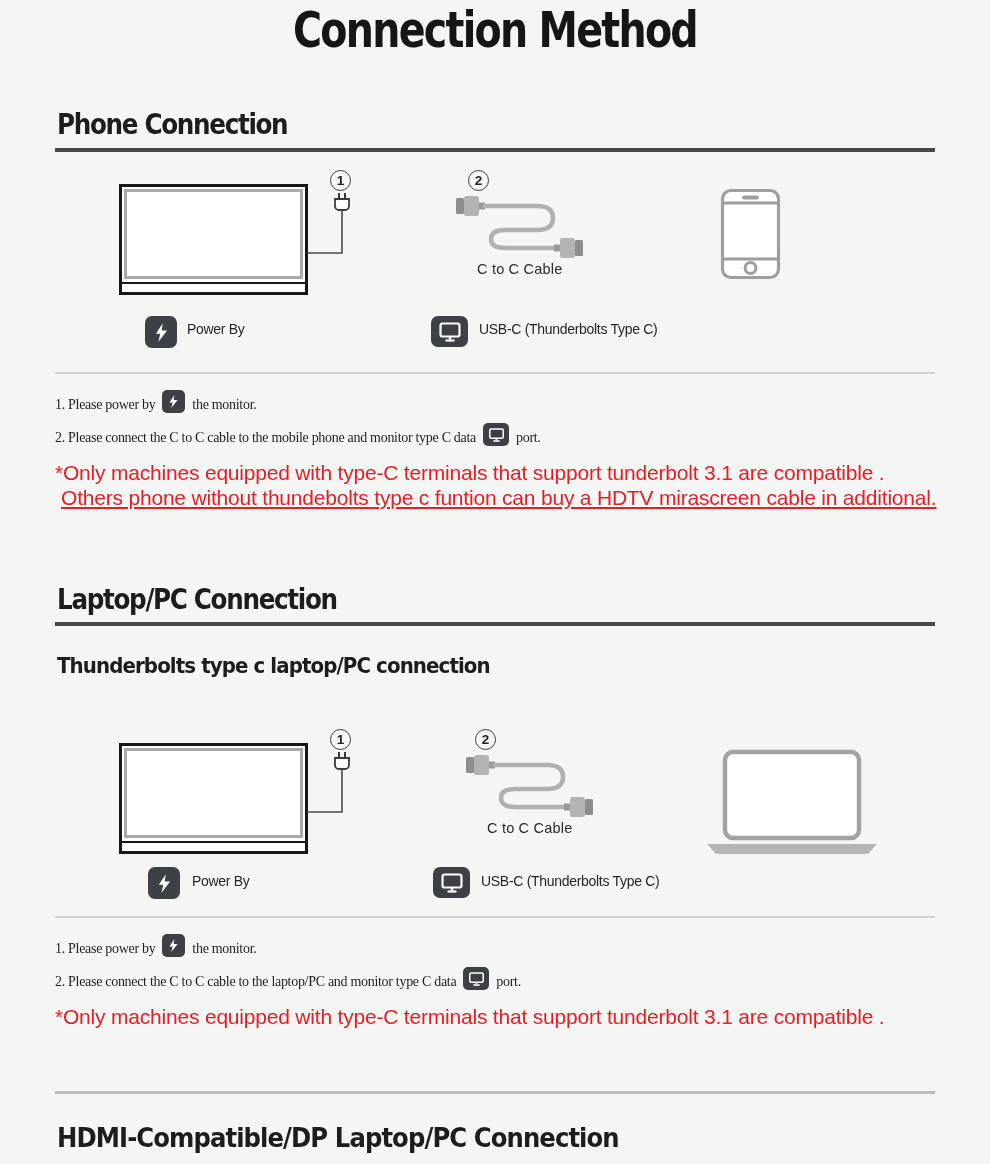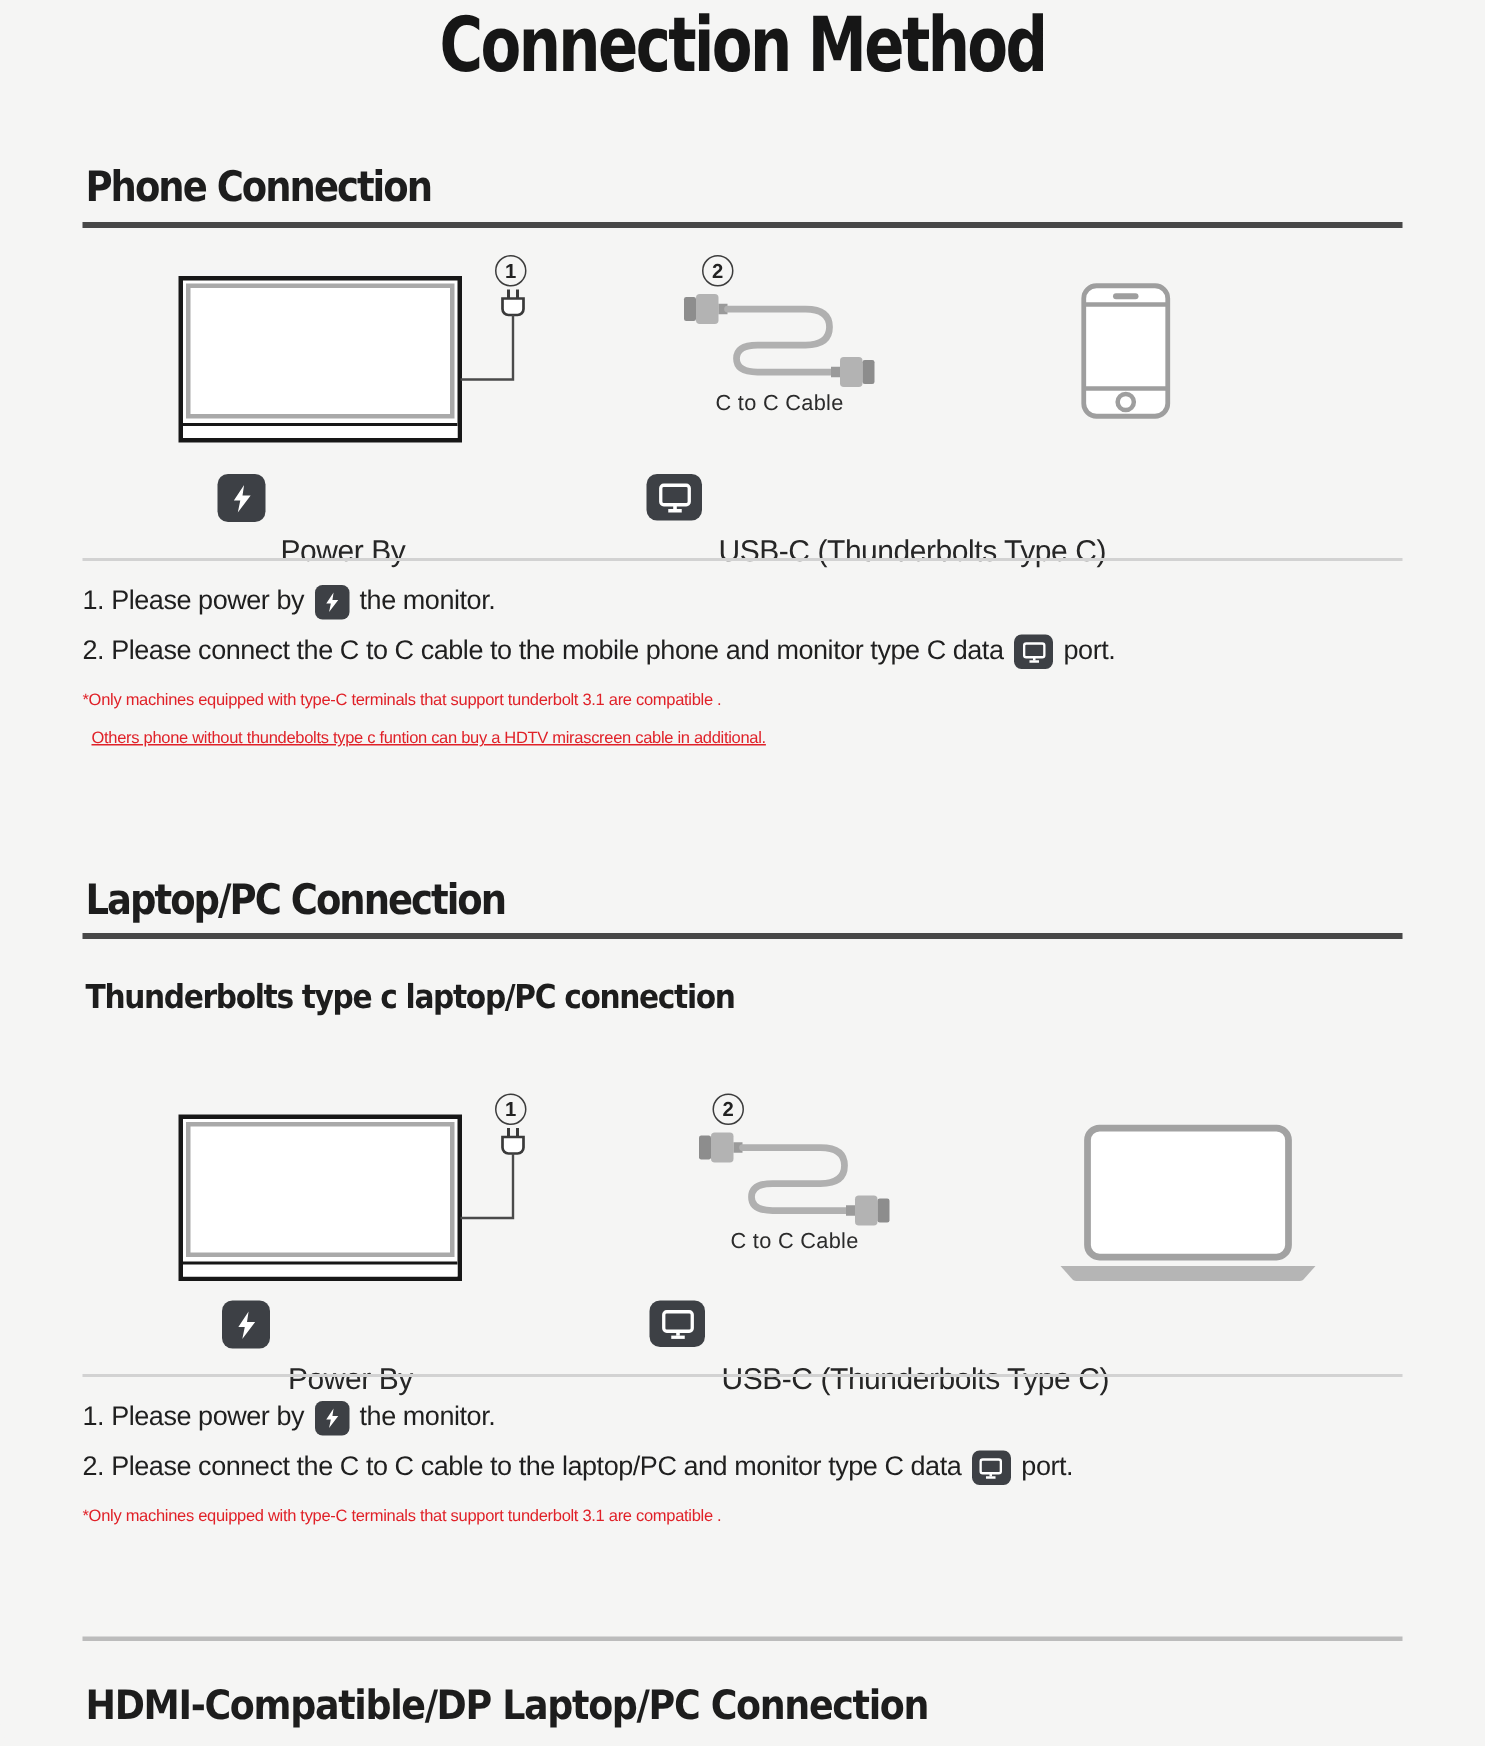--- a/index.html
+++ b/index.html
@@ -52,28 +52,28 @@
   }
 
   .cablelabel { font-size:14.5px; color:#2b2b2b; letter-spacing:0.2px;text-align:center; }
 
   .badge {
     background:#3d4045; border-radius:7px;
     display:flex; align-items:center; justify-content:center;
   }
   .badge-lg { width:32px; height:32px; }
   .badge-mon { width:37px; height:31px; }
-  .legend-text { font-size:20px; color:#262626; letter-spacing:-0.3px; white-space:nowrap;margin-top:36px; }
-
-  .instr { display:flex; align-items:flex-start; gap:7px; font-size:18px; color:#1f1f1f; letter-spacing:-0.3px; white-space:nowrap; }
+  .legend-text { font-size:14px; color:#262626; letter-spacing:-0.3px; white-space:nowrap; }
+
+  .instr { display:flex; align-items:flex-end; gap:7px; font-size:14px; color:#1f1f1f; letter-spacing:-0.3px; white-space:nowrap;font-family:Liberation Serif, serif; }
   .ibadge { background:#3d4045; border-radius:5px; display:flex; align-items:center; justify-content:center; flex:0 0 auto; }
   .ibadge-bolt { width:23px; height:23px; }
   .ibadge-mon  { width:26px; height:23px; }
 
-  .note { font-size:11px; color:#e02128; letter-spacing:-0.2px; white-space:nowrap;text-align:right; }
+  .note { font-size:21px; color:#e02128; letter-spacing:-0.2px; white-space:nowrap;text-align:right; }
 </style>
 </head>
 <body>
 
 <div class="canvas">
 
   <div class="abs title">Connection Method</div>
 
   <div class="abs h2" style="left:57px; top:108px;">Phone Connection</div>
   <div class="abs rule-thick" style="left:55px; top:148px; width:880px;"></div>

